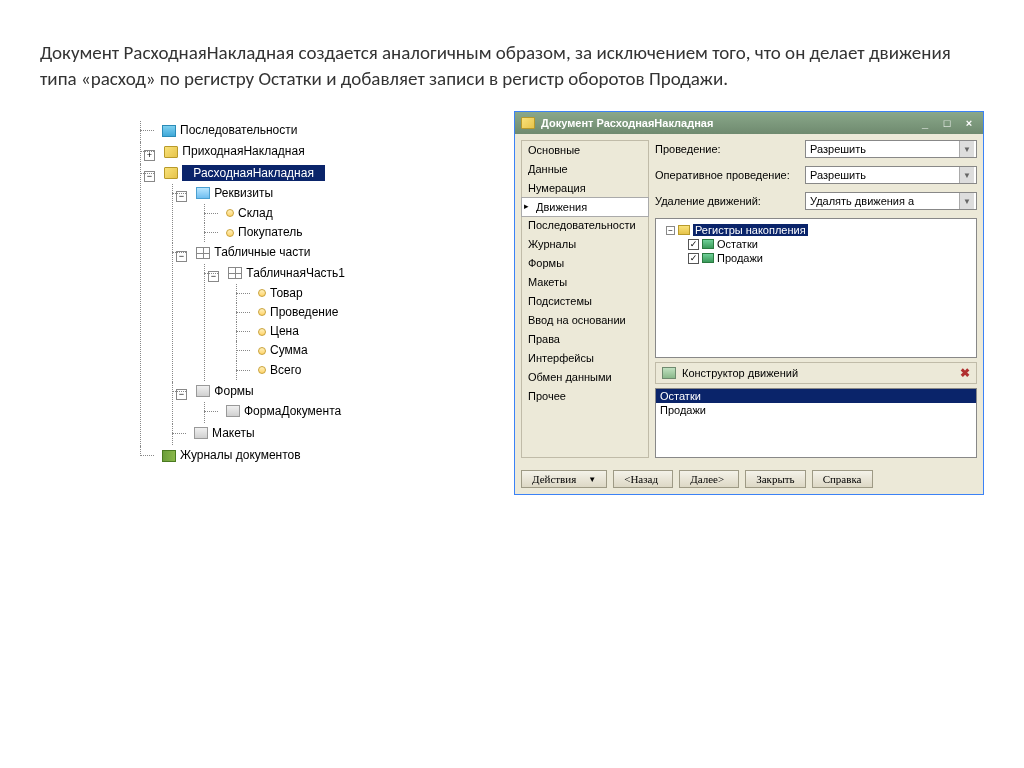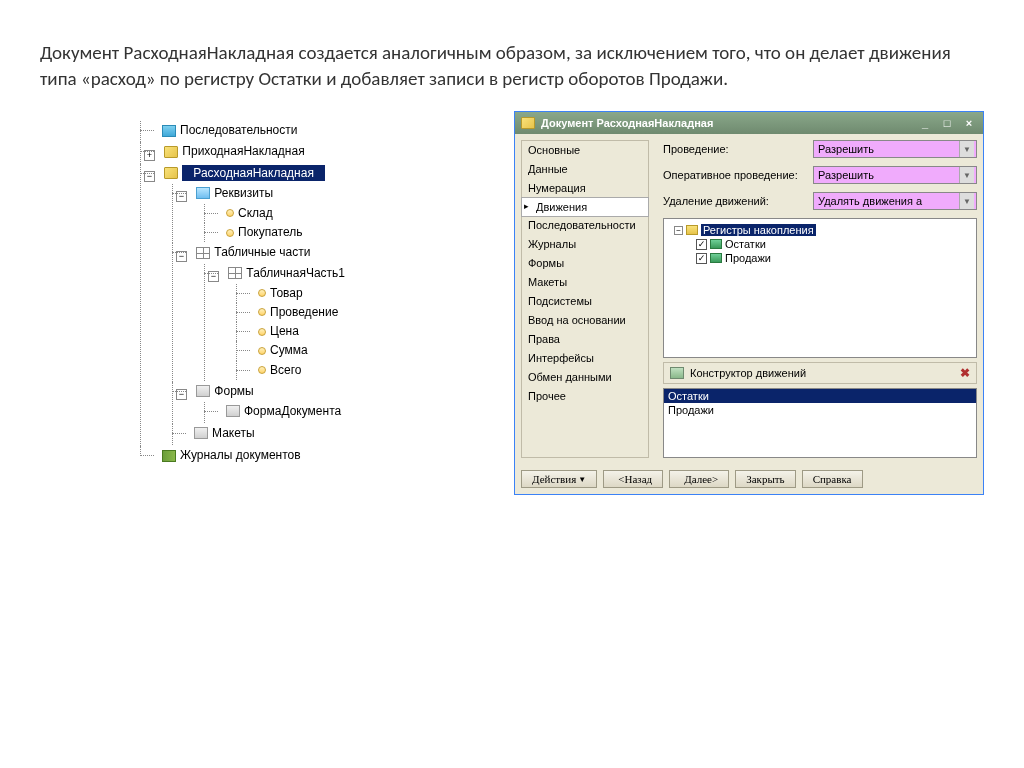--- a/index.html
+++ b/index.html
@@ -96,25 +96,25 @@
   .navlist .item {
     padding: 3px 6px; border-bottom:1px solid transparent; position:relative;
   }
   .navlist .item.current {
     background: #fff; border:1px solid #aaa; margin:-1px;
   }
   .navlist .item.current::before {
     content:"▸"; position:absolute; left:2px; font-size:9px;
   }
   .navlist .item.current span { margin-left:8px; }
-  .rightpane { flex:1; display:flex; flex-direction:column; gap:4px;margin-left:8px; }
+  .rightpane { flex:1; display:flex; flex-direction:column; gap:4px; }
   .fieldrow { display:flex; align-items:center; font-size:11px; margin-bottom:4px; }
   .fieldrow .lbl { width: 150px; }
   .combo {
-    flex:1; background:#f0abfc; border:1px solid #888; height:18px; font-size:11px;
+    flex:1; background:#ffffff; border:1px solid #888; height:18px; font-size:11px;
     display:flex; align-items:center; padding:0 4px; position:relative;
   }
   .combo::after { content:"▼"; position:absolute; right:2px; font-size:8px; color:#666; background:#ddd; width:14px; text-align:center; height:100%; display:flex; align-items:center; justify-content:center; border-left:1px solid #aaa; }
   .regtree {
     flex:1; background:#fff; border:1px solid #888; padding:4px; min-height:140px;
   }
   .regtree .node { display:flex; align-items:center; gap:3px; margin-left:6px; padding:1px 0; }
   .regtree .node.child { margin-left: 28px; }
   .regtree .exp { width:9px;height:9px;border:1px solid #888;font-size:8px;line-height:8px;text-align:center; }
   .regtree .chk { width:11px;height:11px;border:1px solid #555;font-size:9px;line-height:9px;text-align:center; }
@@ -130,21 +130,21 @@
     background:#fff; border:1px solid #888; min-height:70px;
   }
   .listbox .li { padding:1px 4px; }
   .listbox .li.sel { background:#0a246a; color:#fff; }
   .dlg-buttons {
     display:flex; gap:6px; padding:6px; justify-content:flex-start;
   }
   .btn {
     background: linear-gradient(#f4f2e9,#ddd8c5);
     border: 1px solid #9e9a85; padding: 2px 10px; font-size:11px; font-family:Tahoma;
-    display:inline-flex; align-items:center; gap:2px; min-width:60px; justify-content:flex-end;
+    display:inline-flex; align-items:center; gap:12px; min-width:60px; justify-content:space-between;
   }
 </style>
 </head>
 <body>
 
 <div class="slide">
   <div class="desc">Документ РасходнаяНакладная создается аналогичным образом, за исключением того, что он делает движения типа «расход» по регистру Остатки и добавляет записи в регистр оборотов Продажи.</div>
 
   <div class="content">
 

